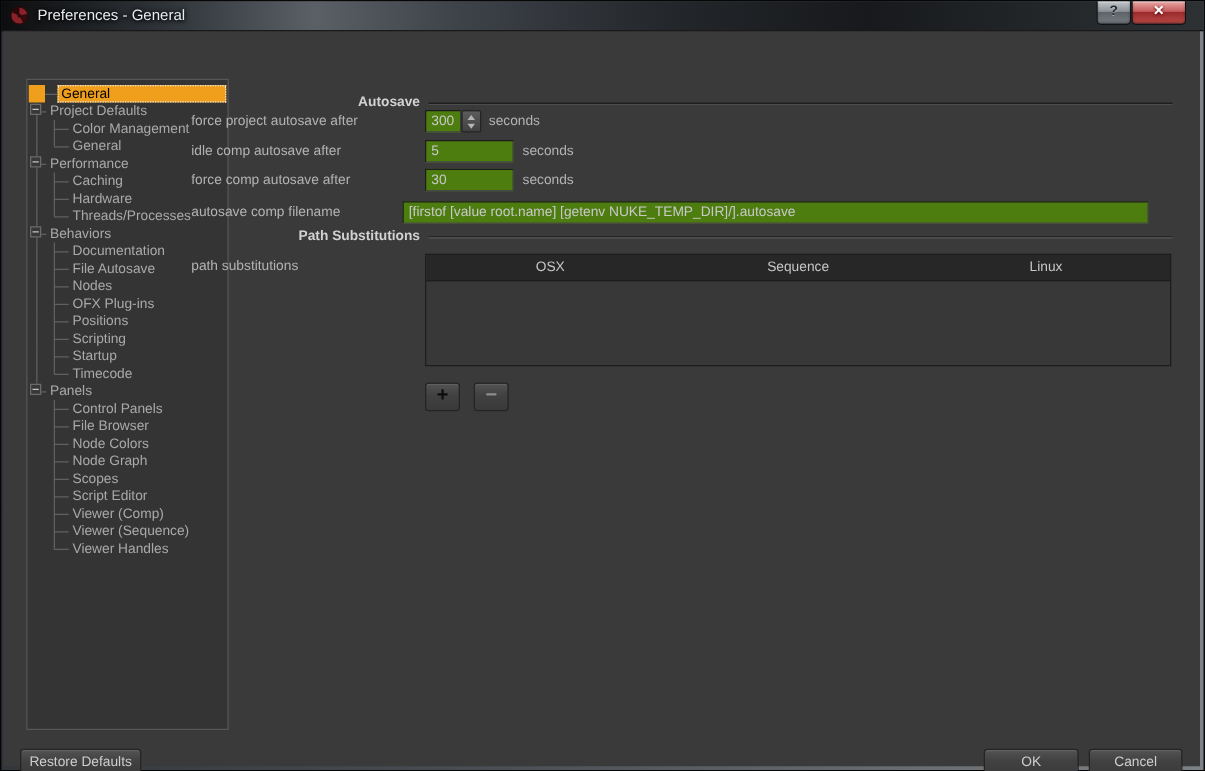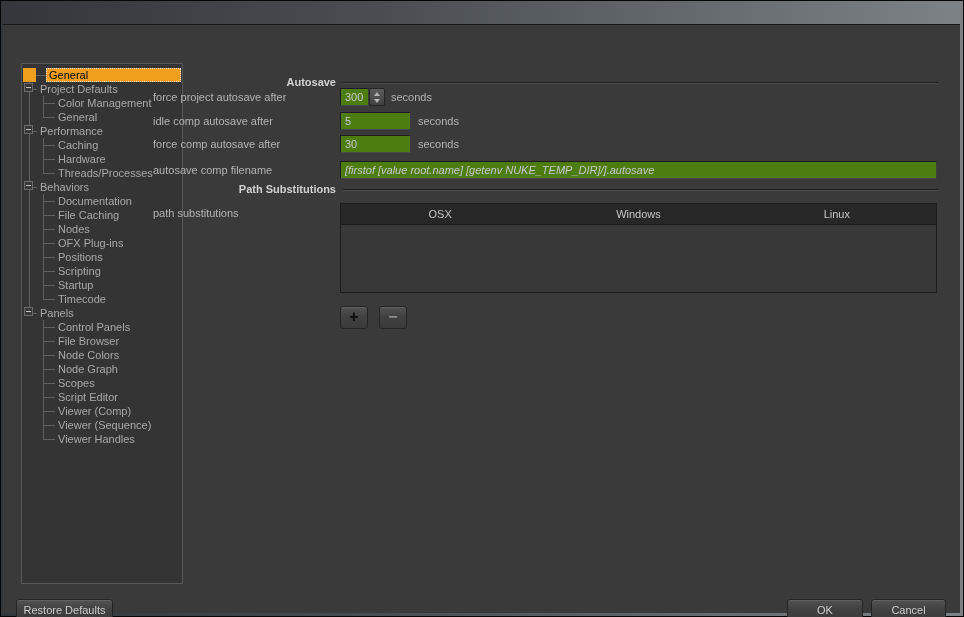--- a/index.html
+++ b/index.html
@@ -78,20 +78,31 @@
   .footbtn{top:574px;height:22px;line-height:20px;}
   .restore{left:13px;width:97px;}
   .okbtn{left:784px;width:76px;}
   .cancelbtn{left:868px;width:75px;}
 </style>
 </head>
 <body>
 
 <div class="window">
 
+  <div class="titlebar">
+    <svg class="app-icon" viewBox="0 0 16 16">
+      <circle cx="8" cy="8" r="7.2" fill="#8a2329" stroke="#33090b" stroke-width="1"></circle>
+      <path d="M8 1 A7 7 0 0 0 1.6 5.2 L8 8 Z" fill="#160404" opacity="0.85"></path>
+      <path d="M14.7 6.4 L8 8 L11.2 14.2 A7 7 0 0 0 14.7 6.4 Z" fill="#160404" opacity="0.75"></path>
+      <circle cx="8" cy="8" r="1.7" fill="#2c0a0c"></circle>
+    </svg>
+    <span class="win-title">Preferences - General</span>
+    <div class="capbtn helpbtn">?</div>
+    <div class="capbtn closebtn">✕</div>
+  </div>
 
   <div class="client">
 
     <div class="tree-panel" id="tree">
         <div class="trow selected">
           <span class="cell selblock"></span>
           <span class="cell gap h"></span>
           <span class="tlabel">General</span>
         </div>
         <div class="trow">
@@ -138,21 +149,21 @@
           <span class="tlabel">Behaviors</span>
         </div>
         <div class="trow">
           <span class="cell v"></span>
           <span class="cell c1 h v"></span>
           <span class="tlabel">Documentation</span>
         </div>
         <div class="trow">
           <span class="cell v"></span>
           <span class="cell c1 h v"></span>
-          <span class="tlabel">File Caching</span>
+          <span class="tlabel">File Autosave</span>
         </div>
         <div class="trow">
           <span class="cell v"></span>
           <span class="cell c1 h v"></span>
           <span class="tlabel">Nodes</span>
         </div>
         <div class="trow">
           <span class="cell v"></span>
           <span class="cell c1 h v"></span>
           <span class="tlabel">OFX Plug-ins</span>
@@ -243,30 +254,30 @@
 
     <div class="label" style="top:90px;">idle comp autosave after</div>
     <input class="field" style="left: 337px; top: 87px; width: 71px;" value="5">
     <div class="suffix" style="left:415px;top:90px;">seconds</div>
 
     <div class="label" style="top:113px;">force comp autosave after</div>
     <input class="field" style="left: 337px; top: 110px; width: 71px;" value="30">
     <div class="suffix" style="left:415px;top:113px;">seconds</div>
 
     <div class="label" style="top:139px;">autosave comp filename</div>
-    <input class="field" style="left: 337px; top: 136px; width: 597px; font-style: italic;" value="[firstof [value root.name] [getenv NUKE_TEMP_DIR]/].autosave">
+    <input class="field" style="left: 319px; top: 136px; width: 597px;" value="[firstof [value root.name] [getenv NUKE_TEMP_DIR]/].autosave">
 
     <div class="sec-title" style="top:158px;">Path Substitutions</div>
     <div class="rule" style="top:164px;"></div>
 
     <div class="label" style="top:182px;">path substitutions</div>
     <div class="ps-table">
       <div class="ps-head">
         <div class="col">OSX</div>
-        <div class="col">Windows</div>
+        <div class="col">Sequence</div>
         <div class="col">Linux</div>
       </div>
     </div>
 
     <div class="btn small addbtn">+</div>
     <div class="btn small rmbtn">−</div>
 
     <div class="btn footbtn restore">Restore Defaults</div>
     <div class="btn footbtn okbtn">OK</div>
     <div class="btn footbtn cancelbtn">Cancel</div>

